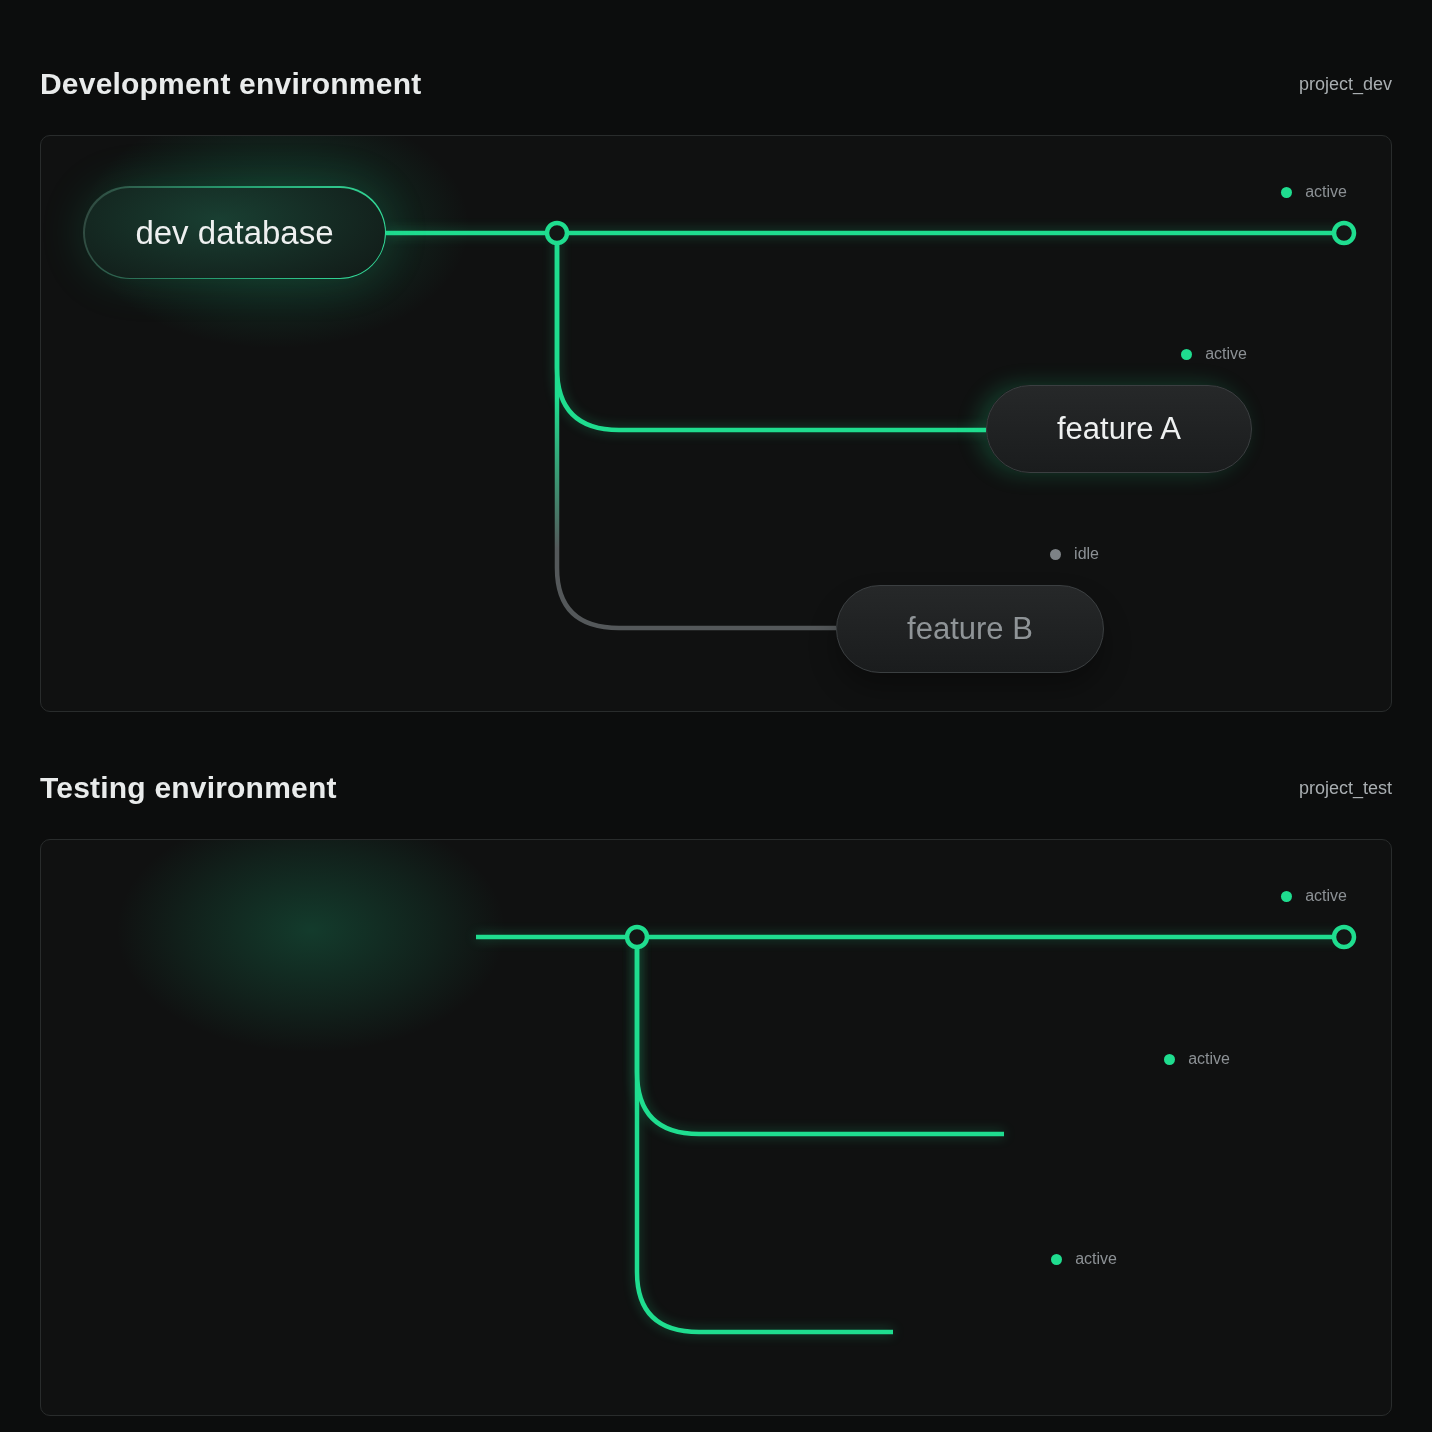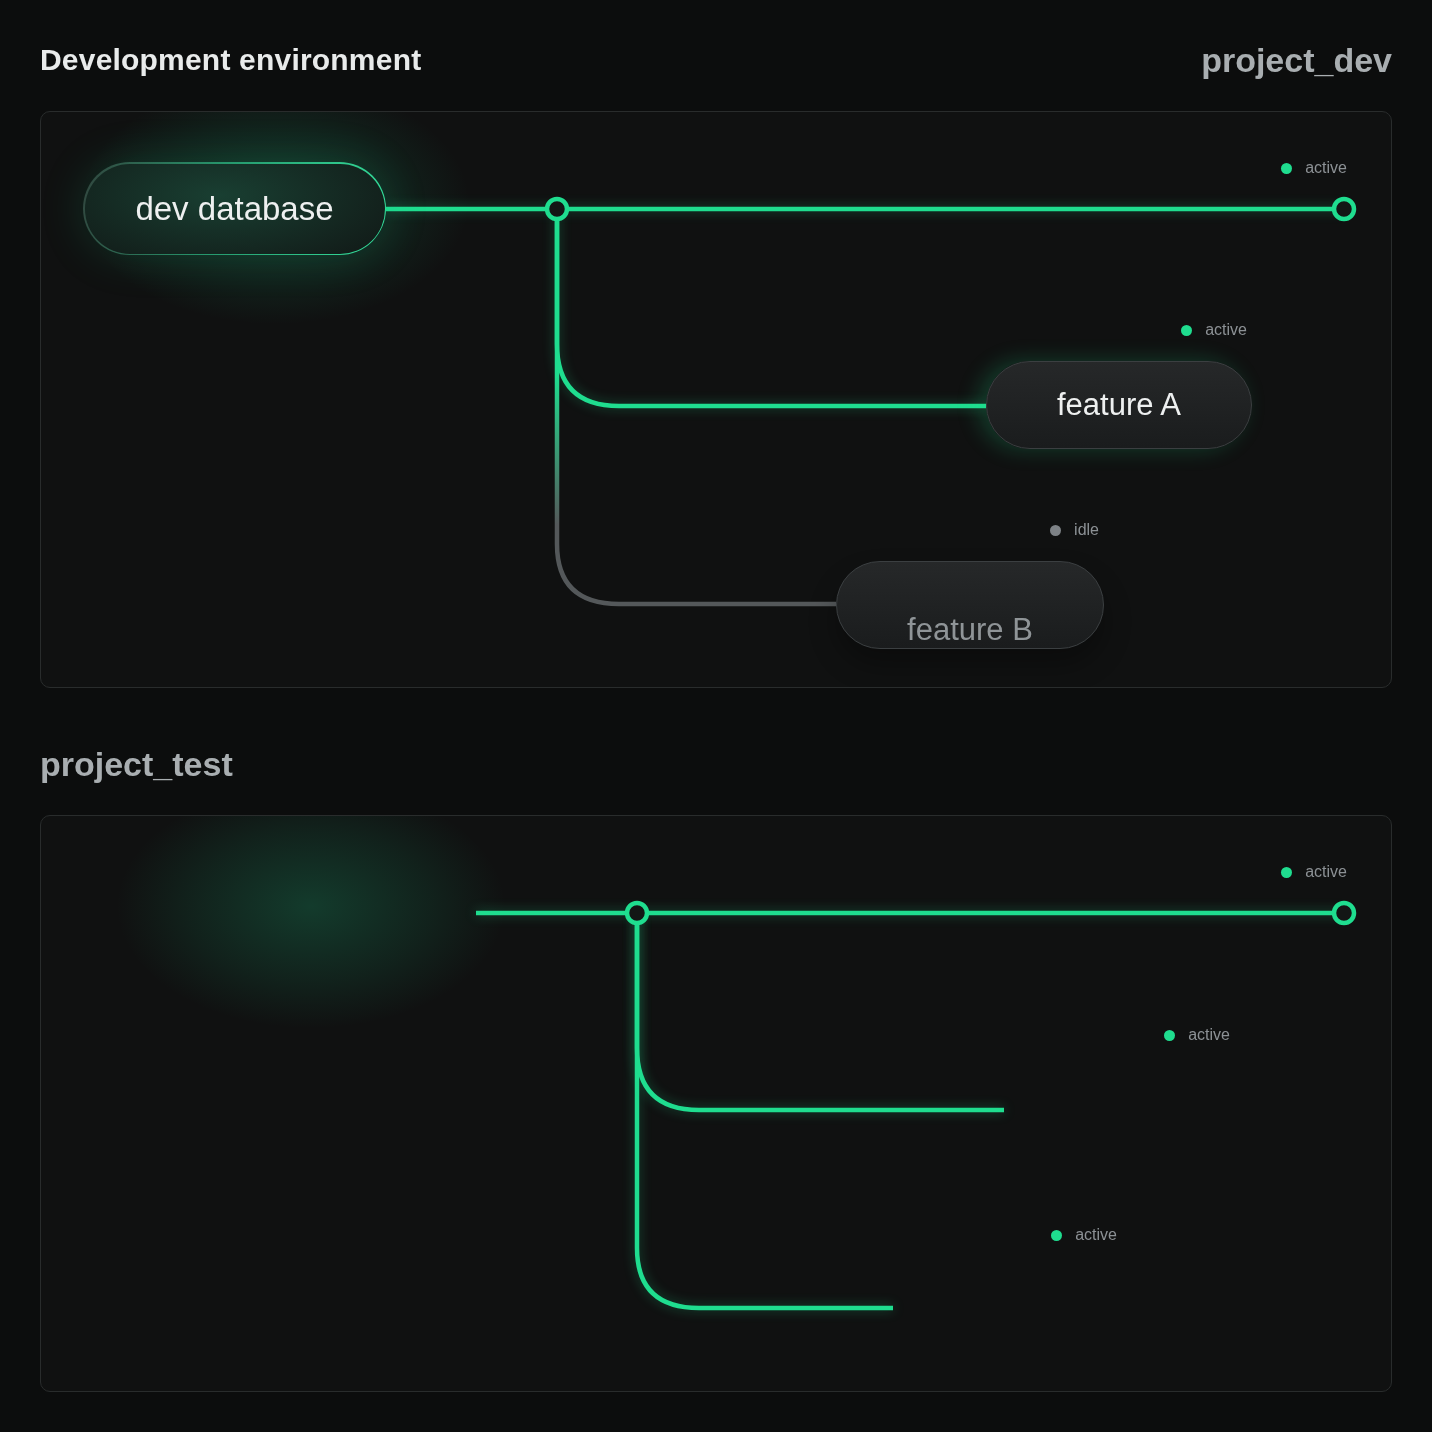--- a/index.html
+++ b/index.html
@@ -7,24 +7,24 @@
   body {
     background: var(--page-bg, #0c0d0d);
     font-family: "Liberation Sans", "DejaVu Sans", sans-serif;
     overflow: hidden;
     padding: 0 40px;
   }
   .env-header {
     display:flex; justify-content:space-between; align-items:flex-end;
     line-height:36px; margin-bottom:33px;
   }
-  .env-header.first { padding-top:42px; }
+  .env-header.first { padding-top:42px;margin-top:24px; }
   .env-header.second { margin-top:58px; }
   .env-title { font-size:30px; font-weight:700; letter-spacing:.2px; color: var(--title-text, #e9ebeb); }
-  .project-name { font-size:34px; font-weight:700; color: var(--project-text, #a9aeb1); }
+  .project-name { font-size:18px; font-weight:400; color: var(--project-text, #a9aeb1); }
 
   .panel {
     position:relative;
     width:1352px; height:577px;
     background: var(--panel-bg, #101111);
     border: 1px solid var(--panel-border, #292c2c);
     border-radius:10px;
     overflow:hidden;
   }
   .wires { position:absolute; left:0; top:0; }
@@ -53,21 +53,21 @@
     font-size:33px; color: var(--active-text, #f0f2f2);
   }
   .pill-branch {
     position:absolute; border-radius:46px;
     background: linear-gradient(180deg, #262829 0%, #1a1c1d 100%);
     border: 1px solid var(--pill-border, #3b3f41);
     display:flex; align-items:center; justify-content:center;
     font-size:31px; color: var(--active-text, #e9ebeb);
     box-shadow: 0 16px 28px rgba(0,0,0,.30);
   }
-  .pill-branch.idle { color: var(--idle-pill-text, #8f9497); align-items: flex-end; }
+  .pill-branch.idle { color: var(--idle-pill-text, #8f9497); }
 
   .status {
     position:absolute; display:flex; align-items:center; gap:13px;
     font-size:16px; color: var(--status-text, #8c9195); line-height:30px;
   }
   .dot { width:11px; height:11px; border-radius:50%; }
   .dot-active { background: var(--accent, #1fdd8f); }
   .dot-idle   { background: var(--idle-dot, #7d8286); }
 </style>
 </head>
@@ -119,20 +119,21 @@
   <div class="status" style="right:292px; top:403px;align-items:center;">
     <span class="dot dot-idle"></span>
     <span>idle</span>
   </div>
   <div class="pill-branch idle" style="left:795px; top:449px; width:268px; height:88px;">
     <span>feature B</span>
   </div>
 </div>
 
 <div class="env-header second">
+  <h2 class="env-title">Testing environment</h2>
   <span class="project-name">project_test</span>
 </div>
 
 <div class="panel">
   <div class="root-glow" style="left:0px; top:-80px;"></div>
 
   <svg class="wires" width="1352" height="577" viewBox="0 0 1352 577">
     <g class="green-wires">
       <path class="wire" d="M596 97 V432 Q596 492 658 492 H852"></path>
       <path class="wire" d="M596 97 V232 Q596 294 658 294 H963"></path>

